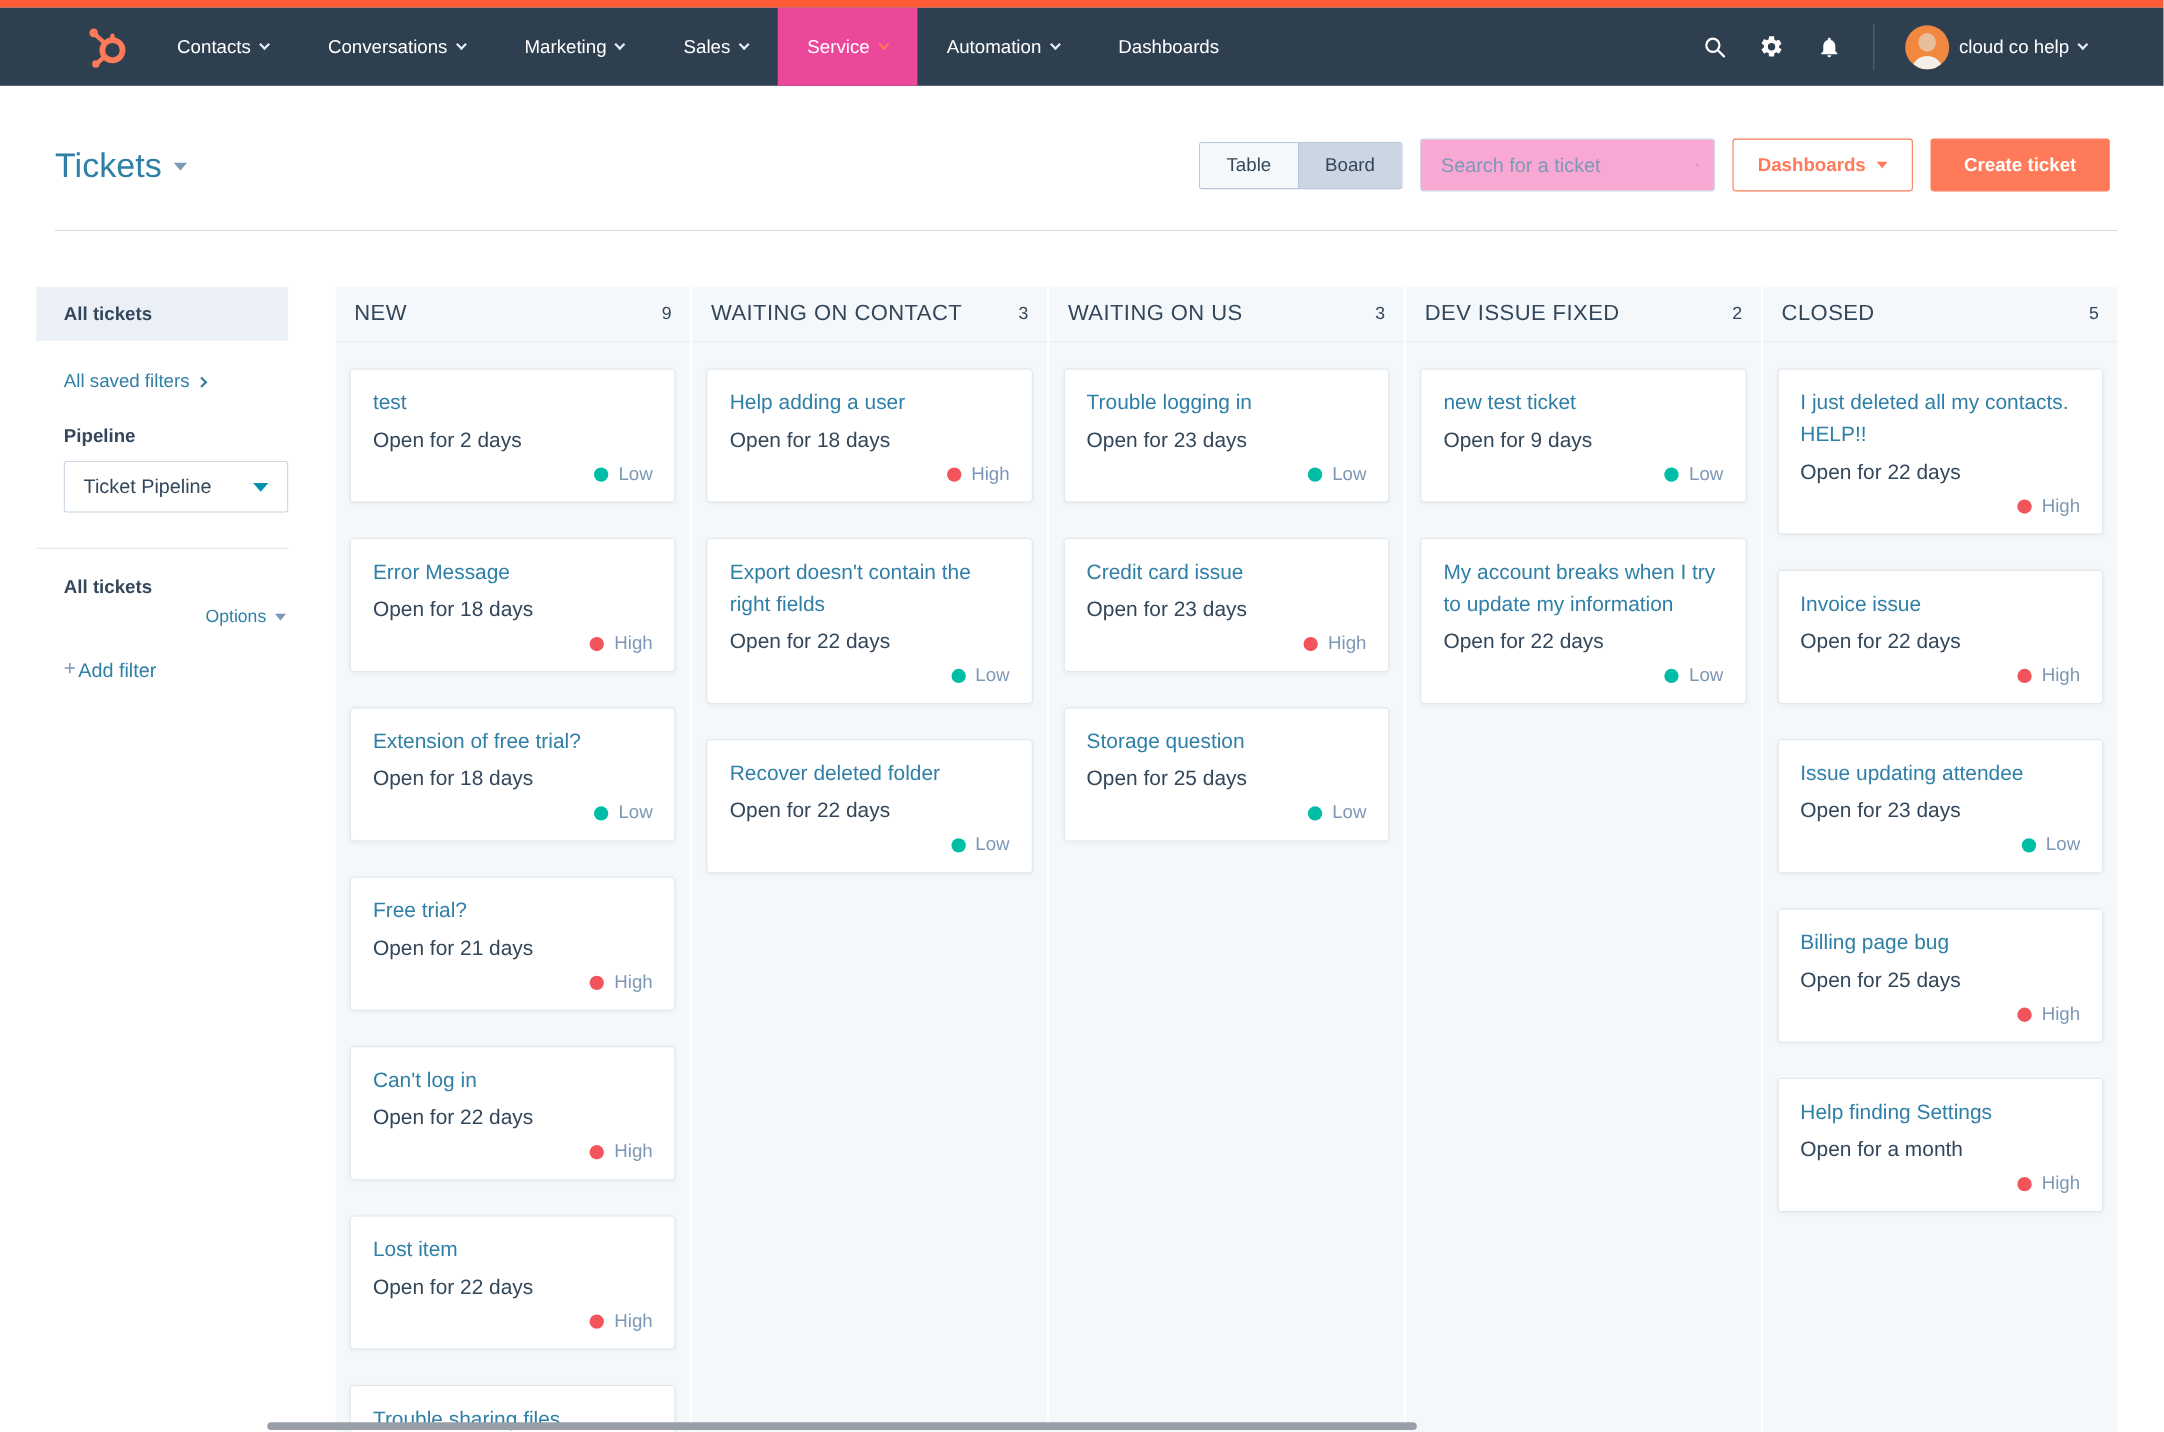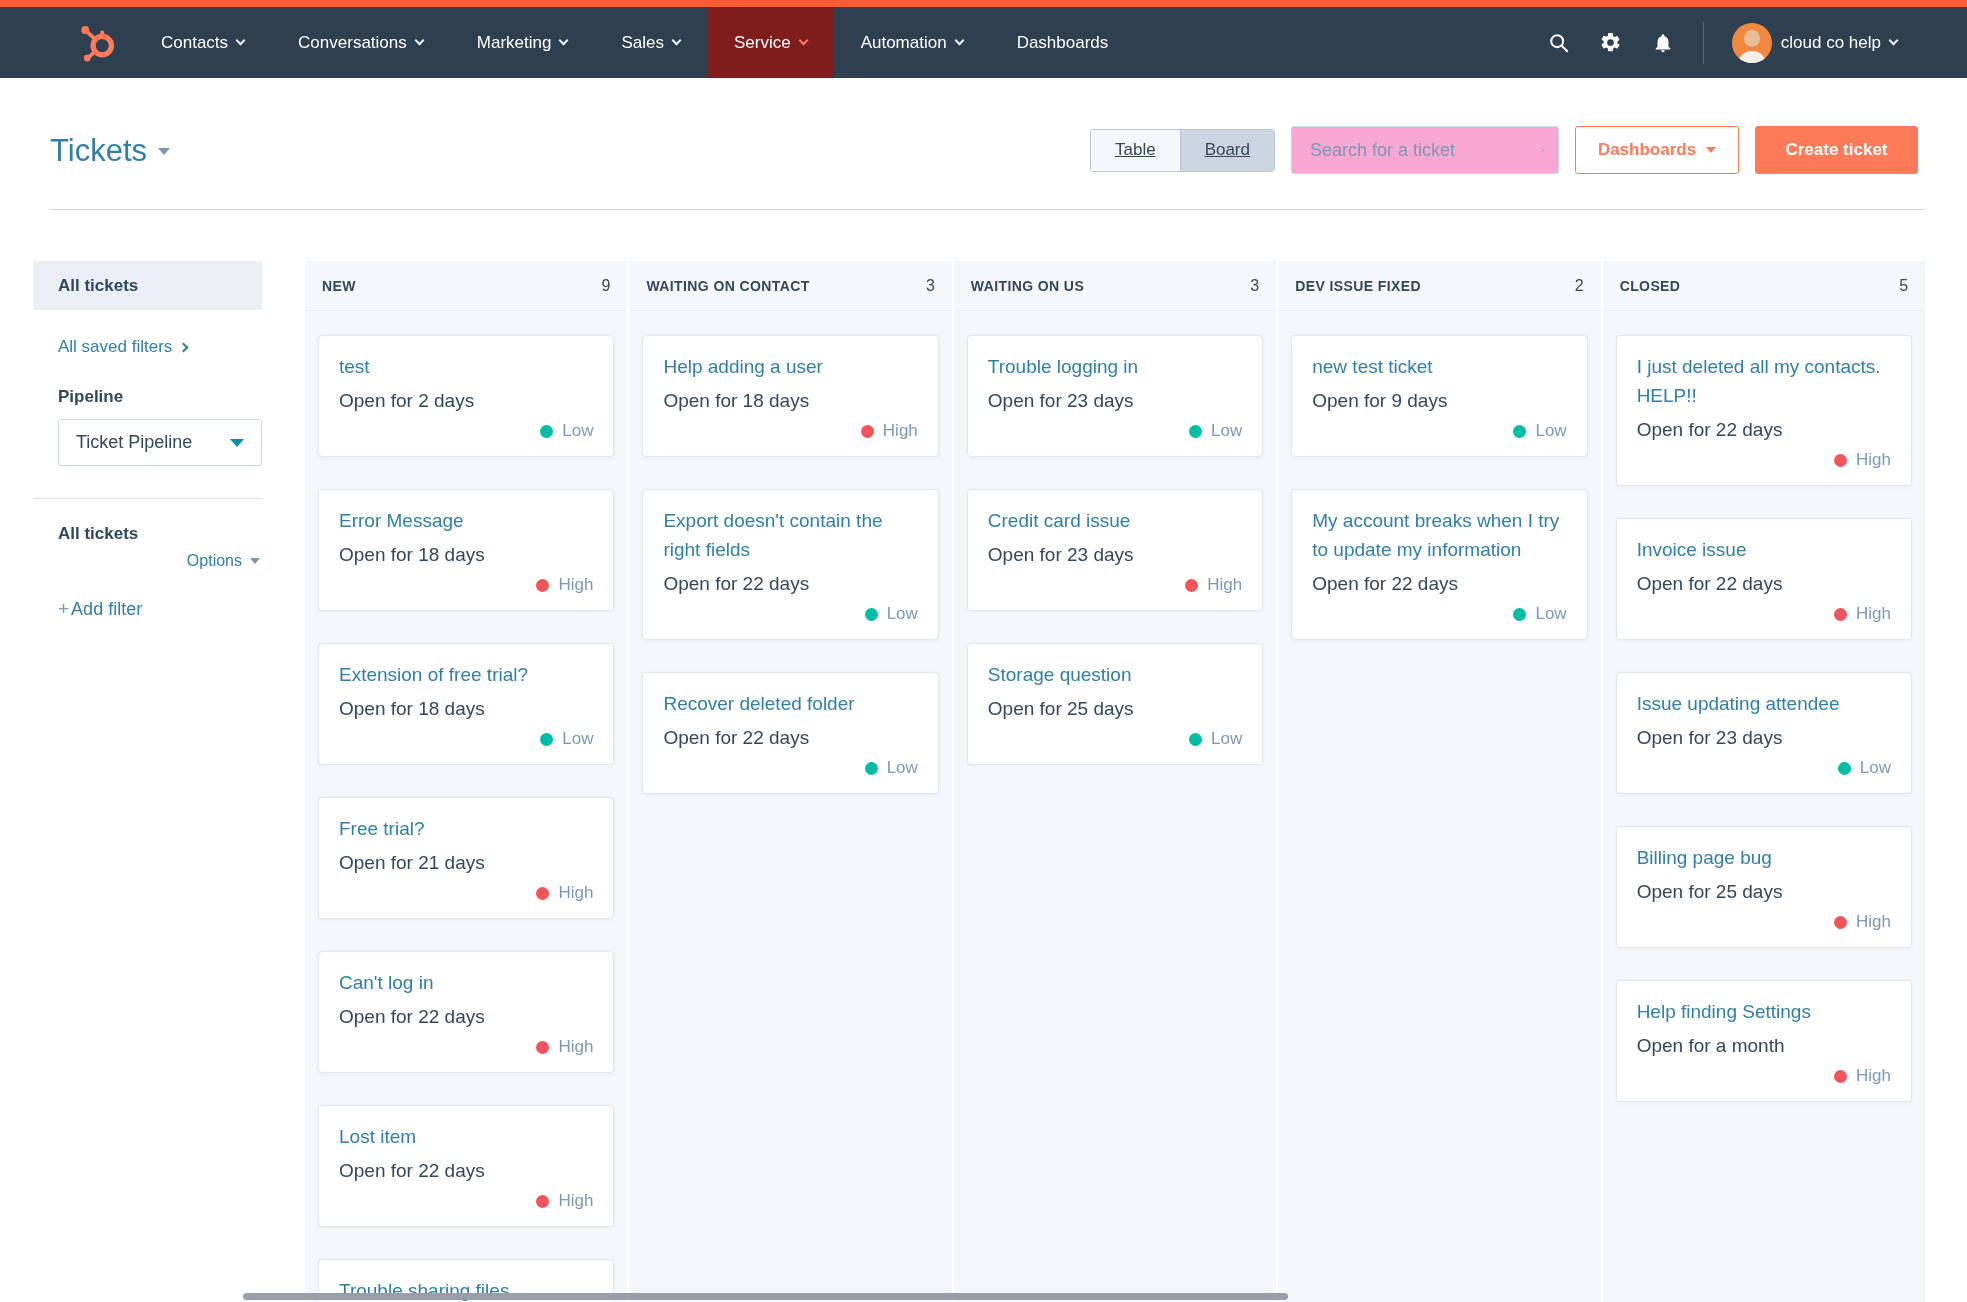--- a/index.html
+++ b/index.html
@@ -14,21 +14,21 @@
   .nav {
     position:absolute; top:7px; left:0; right:0; height:71px;
     background:#2e3f50; display:flex; align-items:center; color:#fff;
   }
   .logo { margin-left:76px; width:44px; height:44px; flex:none; display:flex; align-items:center; cursor:pointer; }
   .nav-items { display:flex; align-items:stretch; height:71px; margin-left:14px; }
   .nav-item {
     display:flex; align-items:center; gap:9px; padding:0 27px;
     font-size:17px; color:#fff; cursor:pointer; white-space:nowrap;
   }
-  .nav-item.active { background:#7f1d1d;text-align:center; }
+  .nav-item.active { background:#ec4899;text-align:center; }
   .chev {
     display:inline-block; width:7px; height:7px; margin-top:-4px;
     border-right:2px solid currentColor; border-bottom:2px solid currentColor;
     transform:rotate(45deg); color:#eaf0f6;
   }
   .chev-orange { color:#ff7a59; }
   .chev-right { transform:rotate(-45deg); margin-top:0; }
   .nav-right { margin-left:auto; margin-right:70px; display:flex; align-items:center; gap:28px; }
   .nav-icon-btn { width:24px; height:24px; display:flex; align-items:center; justify-content:center; cursor:pointer; }
   .nav-divider { width:1px; height:42px; background:#54677c; }
@@ -40,21 +40,21 @@
   
   .page-title {
     position:absolute; left:50px; top:133px; display:flex; align-items:center; gap:11px;
     font-size:31px; font-weight:400; color:#2f7fa6; cursor:pointer;
   }
   .tri-down { width:0; height:0; border-left:6px solid transparent; border-right:6px solid transparent; border-top:7px solid #7c98b6; }
   .header-controls { position:absolute; top:126px; right:49px; display:flex; align-items:center; gap:16px; }
   .view-toggle { display:flex; height:43px; border:1px solid #b9c6d5; border-radius:3px; overflow:hidden; }
   .view-toggle .seg {
     display:flex; align-items:center; justify-content:center; padding:0 24px;
-    font-size:17px; color:#33475b; background:#f5f8fa; cursor:pointer;text-decoration:underline;
+    font-size:17px; color:#33475b; background:#f5f8fa; cursor:pointer;
   }
   .view-toggle .seg + .seg { border-left:1px solid #b9c6d5; }
   .view-toggle .seg.selected { background:#cbd6e2; }
   .search-box {
     width:268px; height:48px; background:#f9a8d4; border:1px solid #cbd6e2; border-radius:3px;
     display:flex; align-items:center; padding:0 14px 0 18px;
   }
   .search-box input {
     flex:1; border:none; outline:none; background:transparent;
     font-family:"Liberation Sans", sans-serif; font-size:18px; color:#33475b;
@@ -93,21 +93,21 @@
   
   .board {
     position:absolute; left:305px; top:261px; width:1620px; bottom:0;
     display:flex; gap:2px; overflow:hidden; background:#fff;
   }
   .col { flex:1 1 0; background:#f5f8fa; display:flex; flex-direction:column; overflow:hidden; }
   .col-head {
     flex:none; height:50px; display:flex; align-items:center; justify-content:space-between;
     padding:0 17px; border-bottom:1px solid #e8edf3;
   }
-  .col-name { font-size:14px; font-weight:700; letter-spacing:0.4px; color:#33475b; }
+  .col-name { font-size:20px; font-weight:400; letter-spacing:0.4px; color:#33475b; }
   .col-count { font-size:16px; color:#33475b; }
   .cards { padding:24px 13px 0; display:flex; flex-direction:column; gap:32px; }
   .card {
     background:#fff; border:1px solid #e0e6ec; border-radius:4px;
     padding:16px 20px 12px; box-shadow:0 1px 4px rgba(45,62,80,0.05); cursor:pointer;
   }
   .card-title { color:#2f7fa6; font-size:19px; line-height:29px; margin-bottom:5px; cursor:pointer; }
   .card-age { color:#33475b; font-size:19px; line-height:29px; }
   .prio { margin-top:3px; height:26px; display:flex; align-items:center; justify-content:flex-end; gap:9px; }
   .dot { width:13px; height:13px; border-radius:50%; flex:none; }

